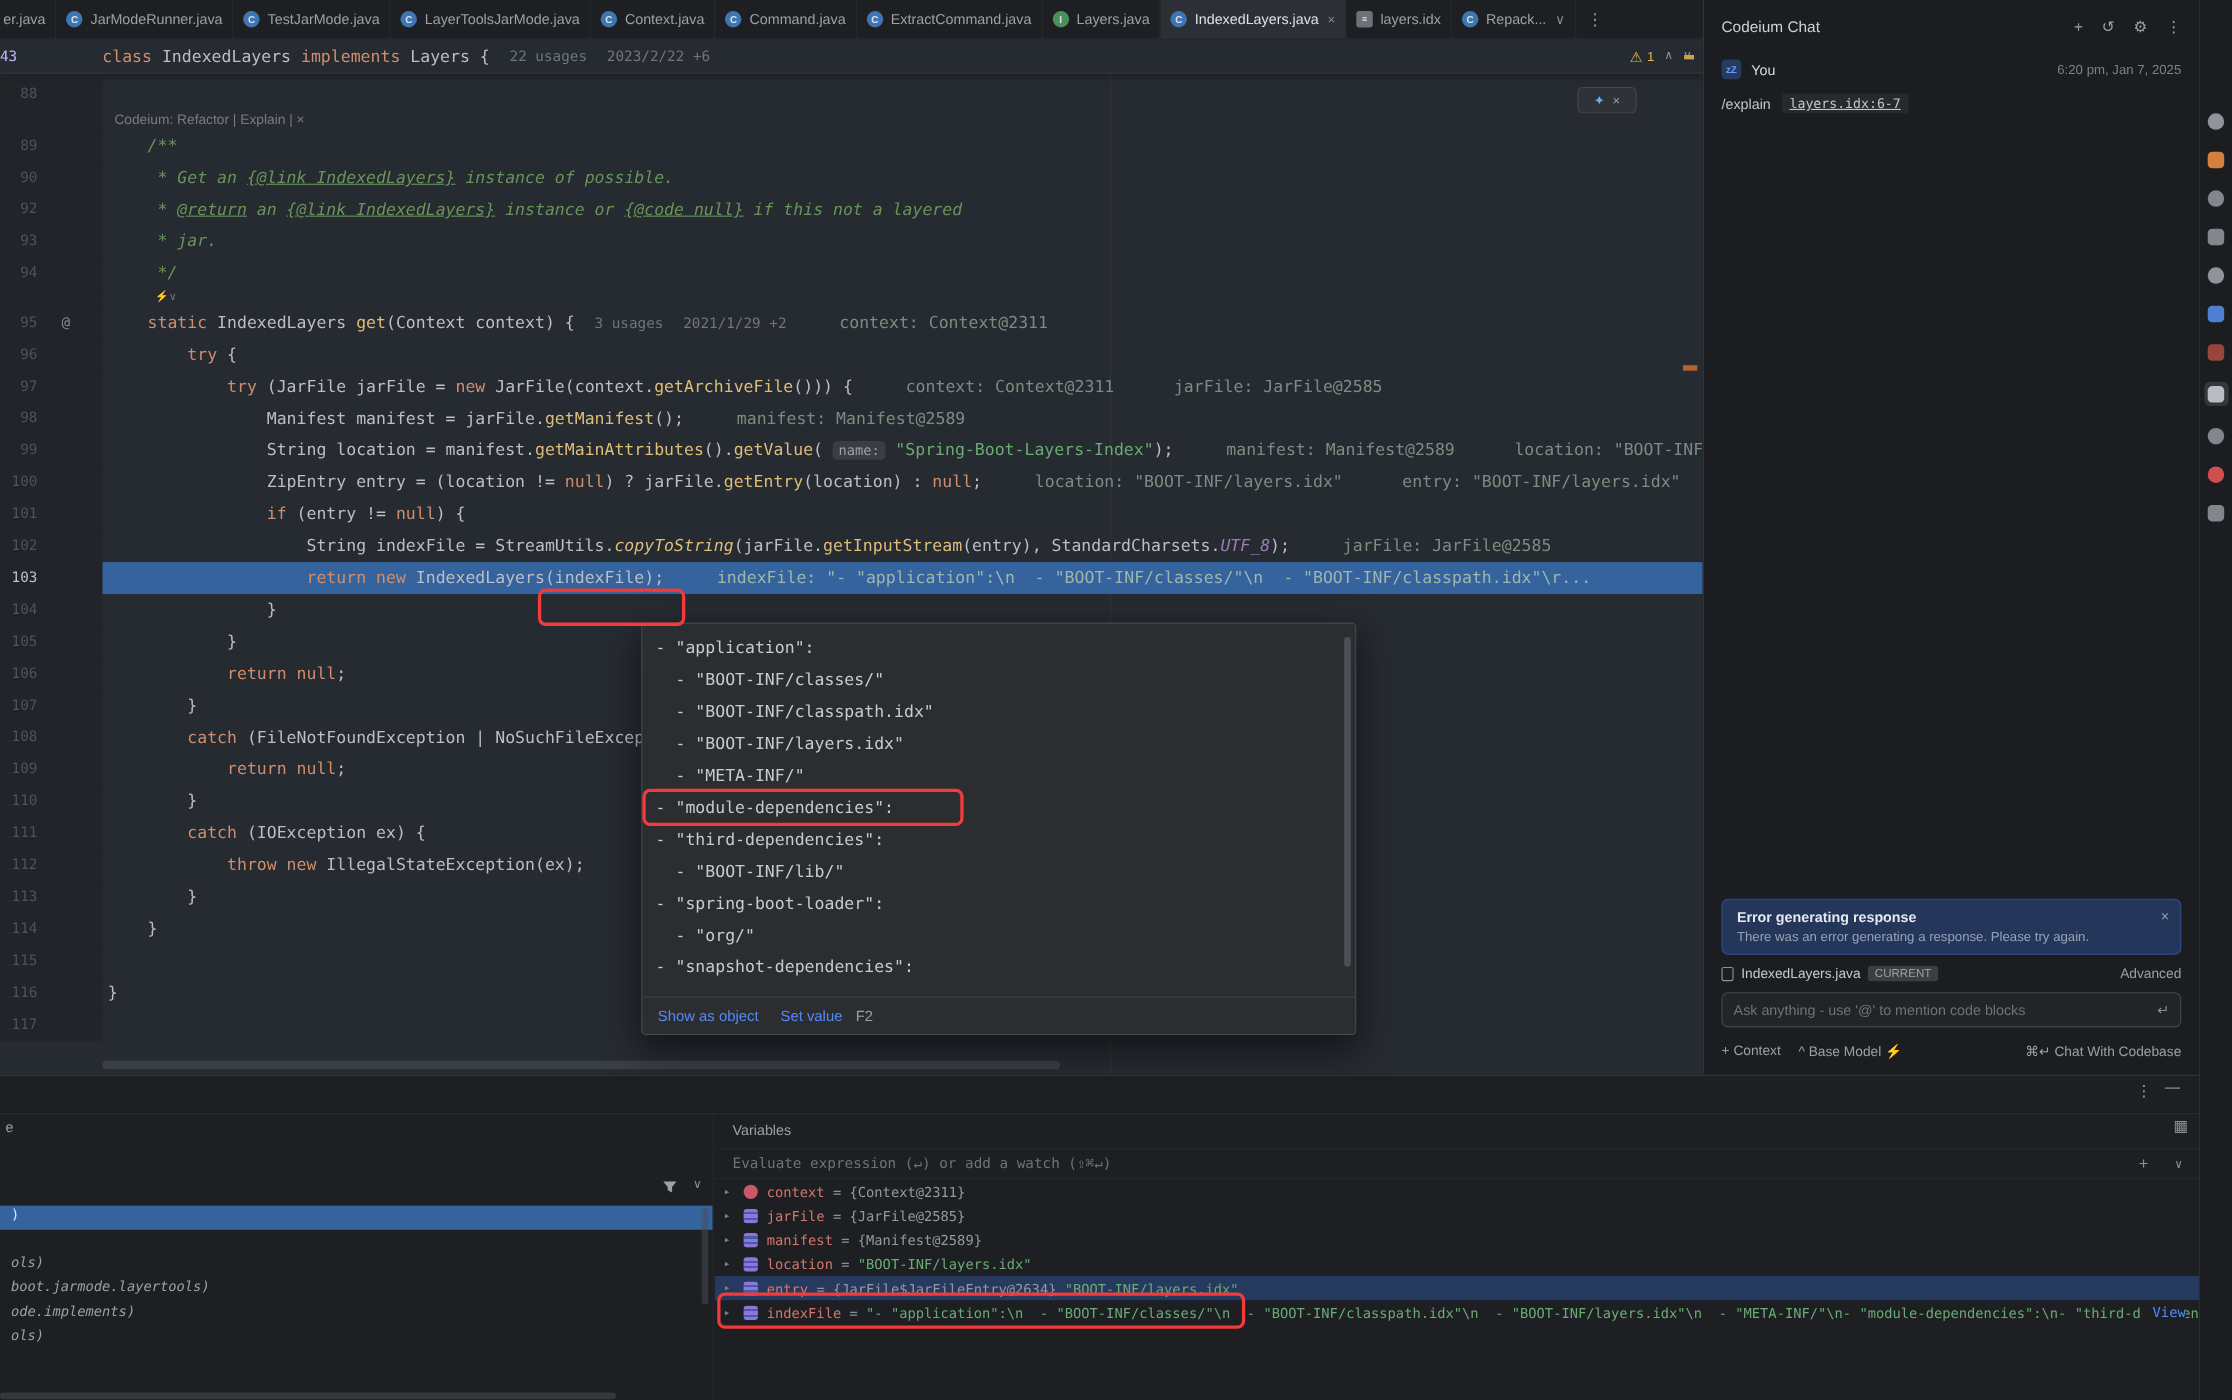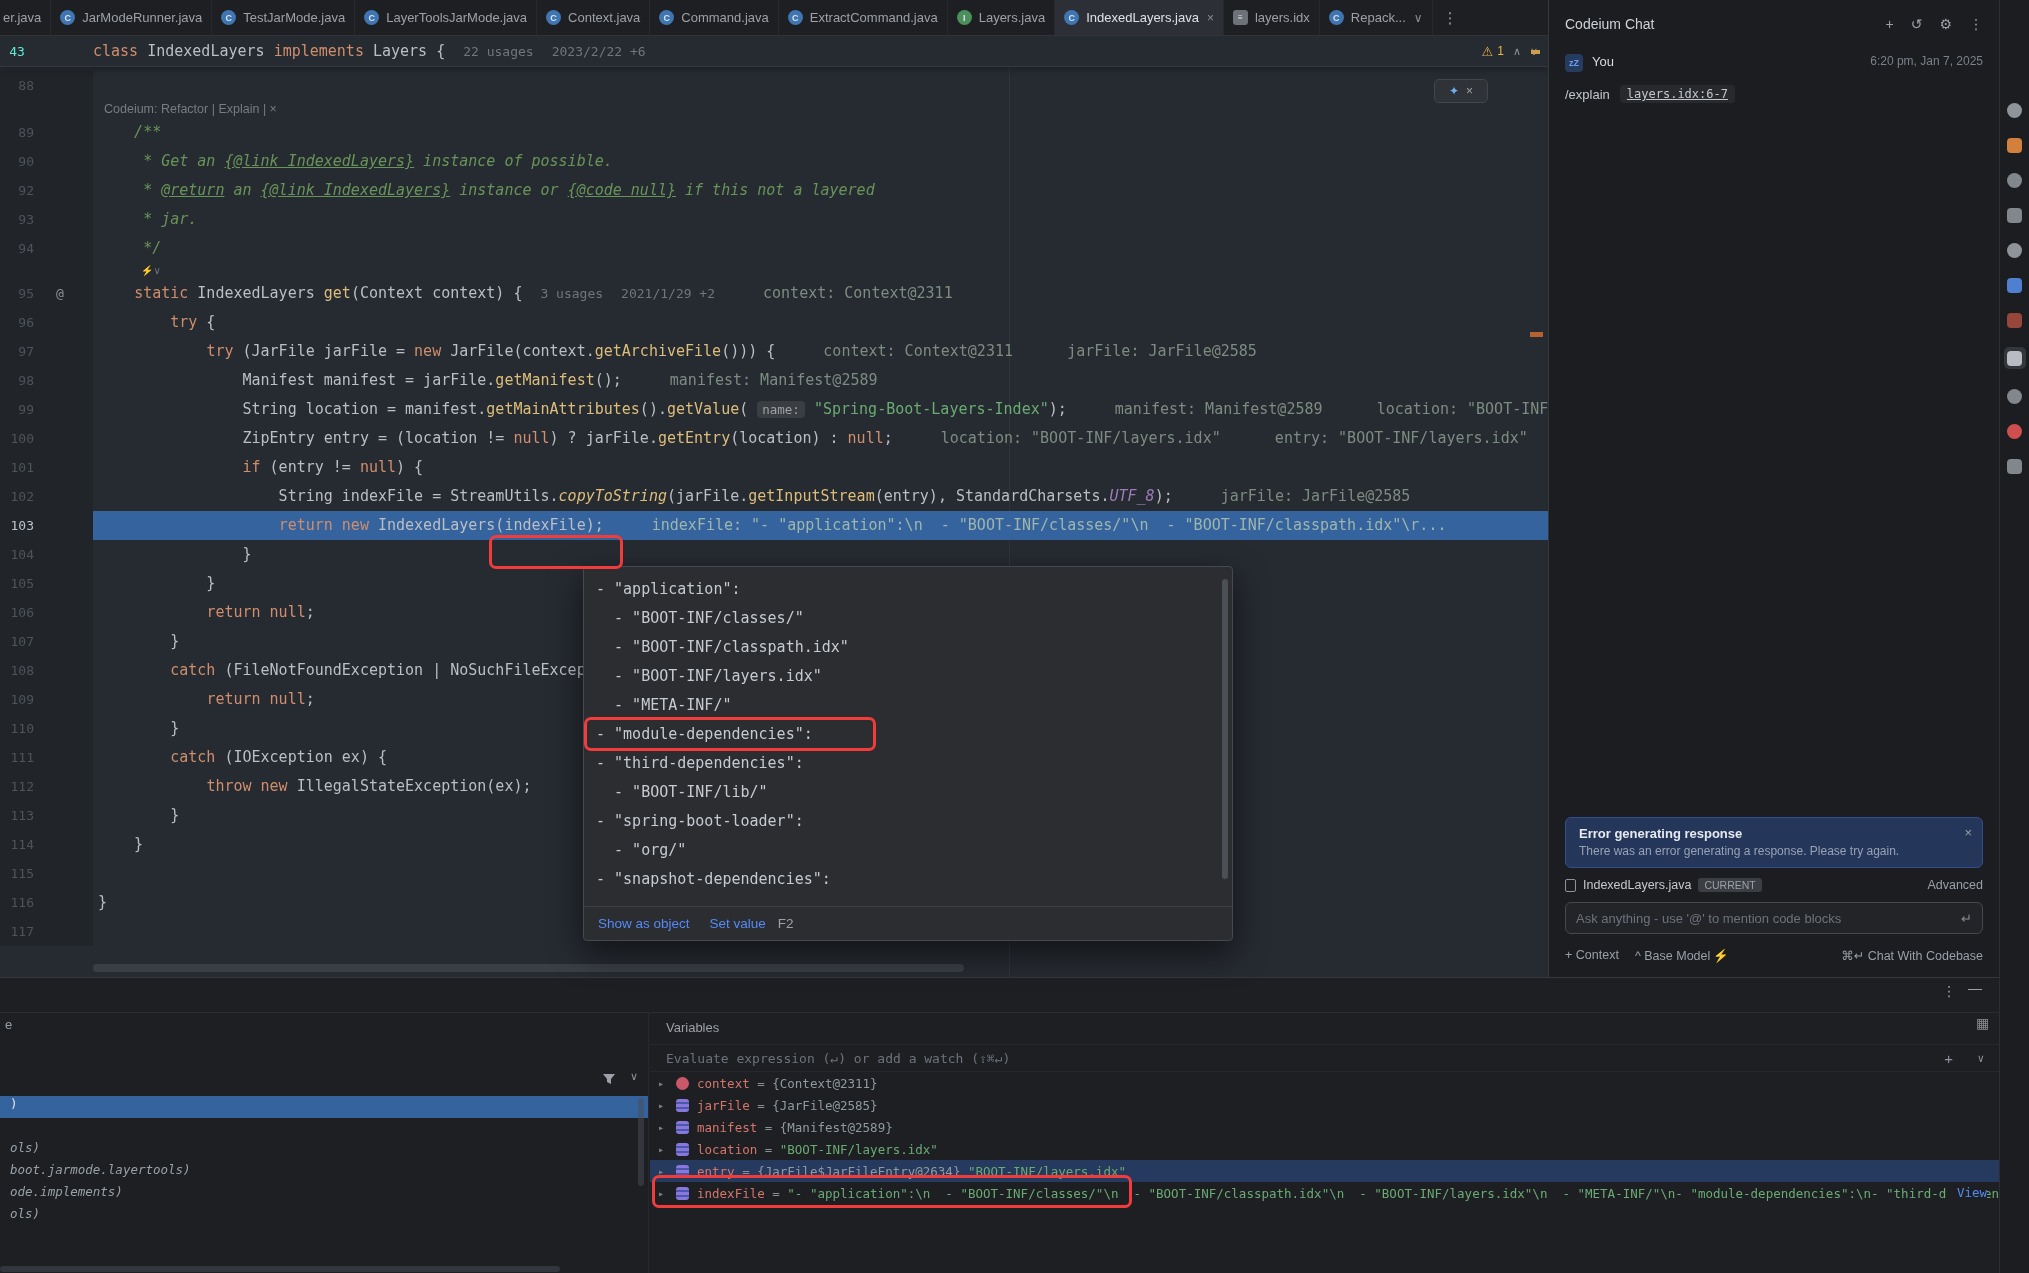--- a/index.html
+++ b/index.html
@@ -14,21 +14,21 @@
 .tab.clipped{padding-left:3px}
 .ficon{width:15px;height:15px;border-radius:50%;font-size:9px;font-weight:700;color:#d7e3f0;display:flex;align-items:center;justify-content:center;background:#3f75b0;flex:none}
 .ficon.interface{background:#4d8f5c}
 .ficon.file{background:#6e7177;border-radius:3px;font-size:8px}
 .tclose,.tdrop{color:#8a8d93;font-size:12px;margin-left:1px}
 .tab-more{display:flex;align-items:center;padding:0 10px;color:#9da0a8;font-size:15px}
 
 
 #editor{flex:1;position:relative;background:#262a31;overflow:hidden}
 #sticky{height:31px;display:flex;align-items:center;background:#262a31;border-bottom:1px solid #36383e;font:15px/31px "DejaVu Sans Mono",monospace;box-shadow:0 3px 6px rgba(0,0,0,.25);position:relative;z-index:3}
-.sticky-gut{flex:none;width:93px;padding-right:59px;text-align:center;color:#5eead4;font-size:13px}
+.sticky-gut{flex:none;width:93px;padding-right:59px;text-align:left;color:#c4b5fd;font-size:13px}
 .sticky-code{white-space:pre}
 #sticky .uh{cursor:pointer}
 .sticky-right{position:absolute;right:10px;top:0;height:100%;display:flex;align-items:center;gap:9px;font-family:"Liberation Sans",sans-serif}
 .warn-ic{color:#e8b64c;font-size:13px}
 .warn-ct{color:#e8b64c;font-size:12px;margin-left:-5px}
 .chev{color:#8f939a;font-size:11px;cursor:pointer}
 
 #editor-code{position:absolute;left:0;top:31px;right:0;bottom:0;overflow:hidden}
 #wrap-guide{position:absolute;left:1009px;top:0;bottom:0;width:1px;background:#31343a}
 #lines{position:relative;padding-top:4px}
@@ -77,21 +77,21 @@
 #popup-footer{height:34px;border-top:1px solid #3c3f44;display:flex;align-items:center;gap:20px;padding:0 14px;font-family:"Liberation Sans",sans-serif;font-size:13.5px}
 .popup-link{color:#548af7;cursor:pointer}
 .popup-key{color:#9da0a8;margin-left:-8px}
 
 
 #codeium{position:absolute;left:1548px;top:0;width:451px;height:977px;background:#1b1d20;border-left:1px solid #35373c;display:flex;flex-direction:column}
 .cz-header{display:flex;align-items:center;padding:16px 16px 0 16px;gap:17px}
 .cz-title{color:#ced2d8;font-size:14px;flex:1}
 .cz-ic{color:#9da0a8;font-size:14px;cursor:pointer}
 .cz-msg{margin:22px 16px 0 16px}
-.cz-msg-head{display:flex;}
+.cz-msg-head{display:flex;align-items:center}
 .cz-avatar{width:18px;height:18px;border-radius:4px;background:#253c5f;color:#6a9bf5;font-size:9px;font-weight:700;display:flex;align-items:center;justify-content:center}
 .cz-author{color:#d7dade;font-size:13px;margin-left:9px}
 .cz-time{margin-left:auto;color:#7b808a;font-size:12px}
 .cz-msg-body{margin-top:13px;display:flex;align-items:center}
 .cz-cmd{color:#c3c7cd;font-size:13px}
 .cz-ref{margin-left:10px;background:#27292d;border-radius:3px;padding:2px 7px;font:12px "DejaVu Sans Mono",monospace;color:#c3c7cd;text-decoration:underline;cursor:pointer}
 .cz-space{flex:1}
 .cz-error{margin:0 16px 10px 16px;background:#24365a;border:1px solid #33508c;border-radius:6px;padding:8px 30px 9px 13px;position:relative}
 .cz-err-t{color:#e6e9ee;font-size:13px;font-weight:700}
 .cz-err-b{color:#98a2b6;font-size:12px;margin-top:3px}

